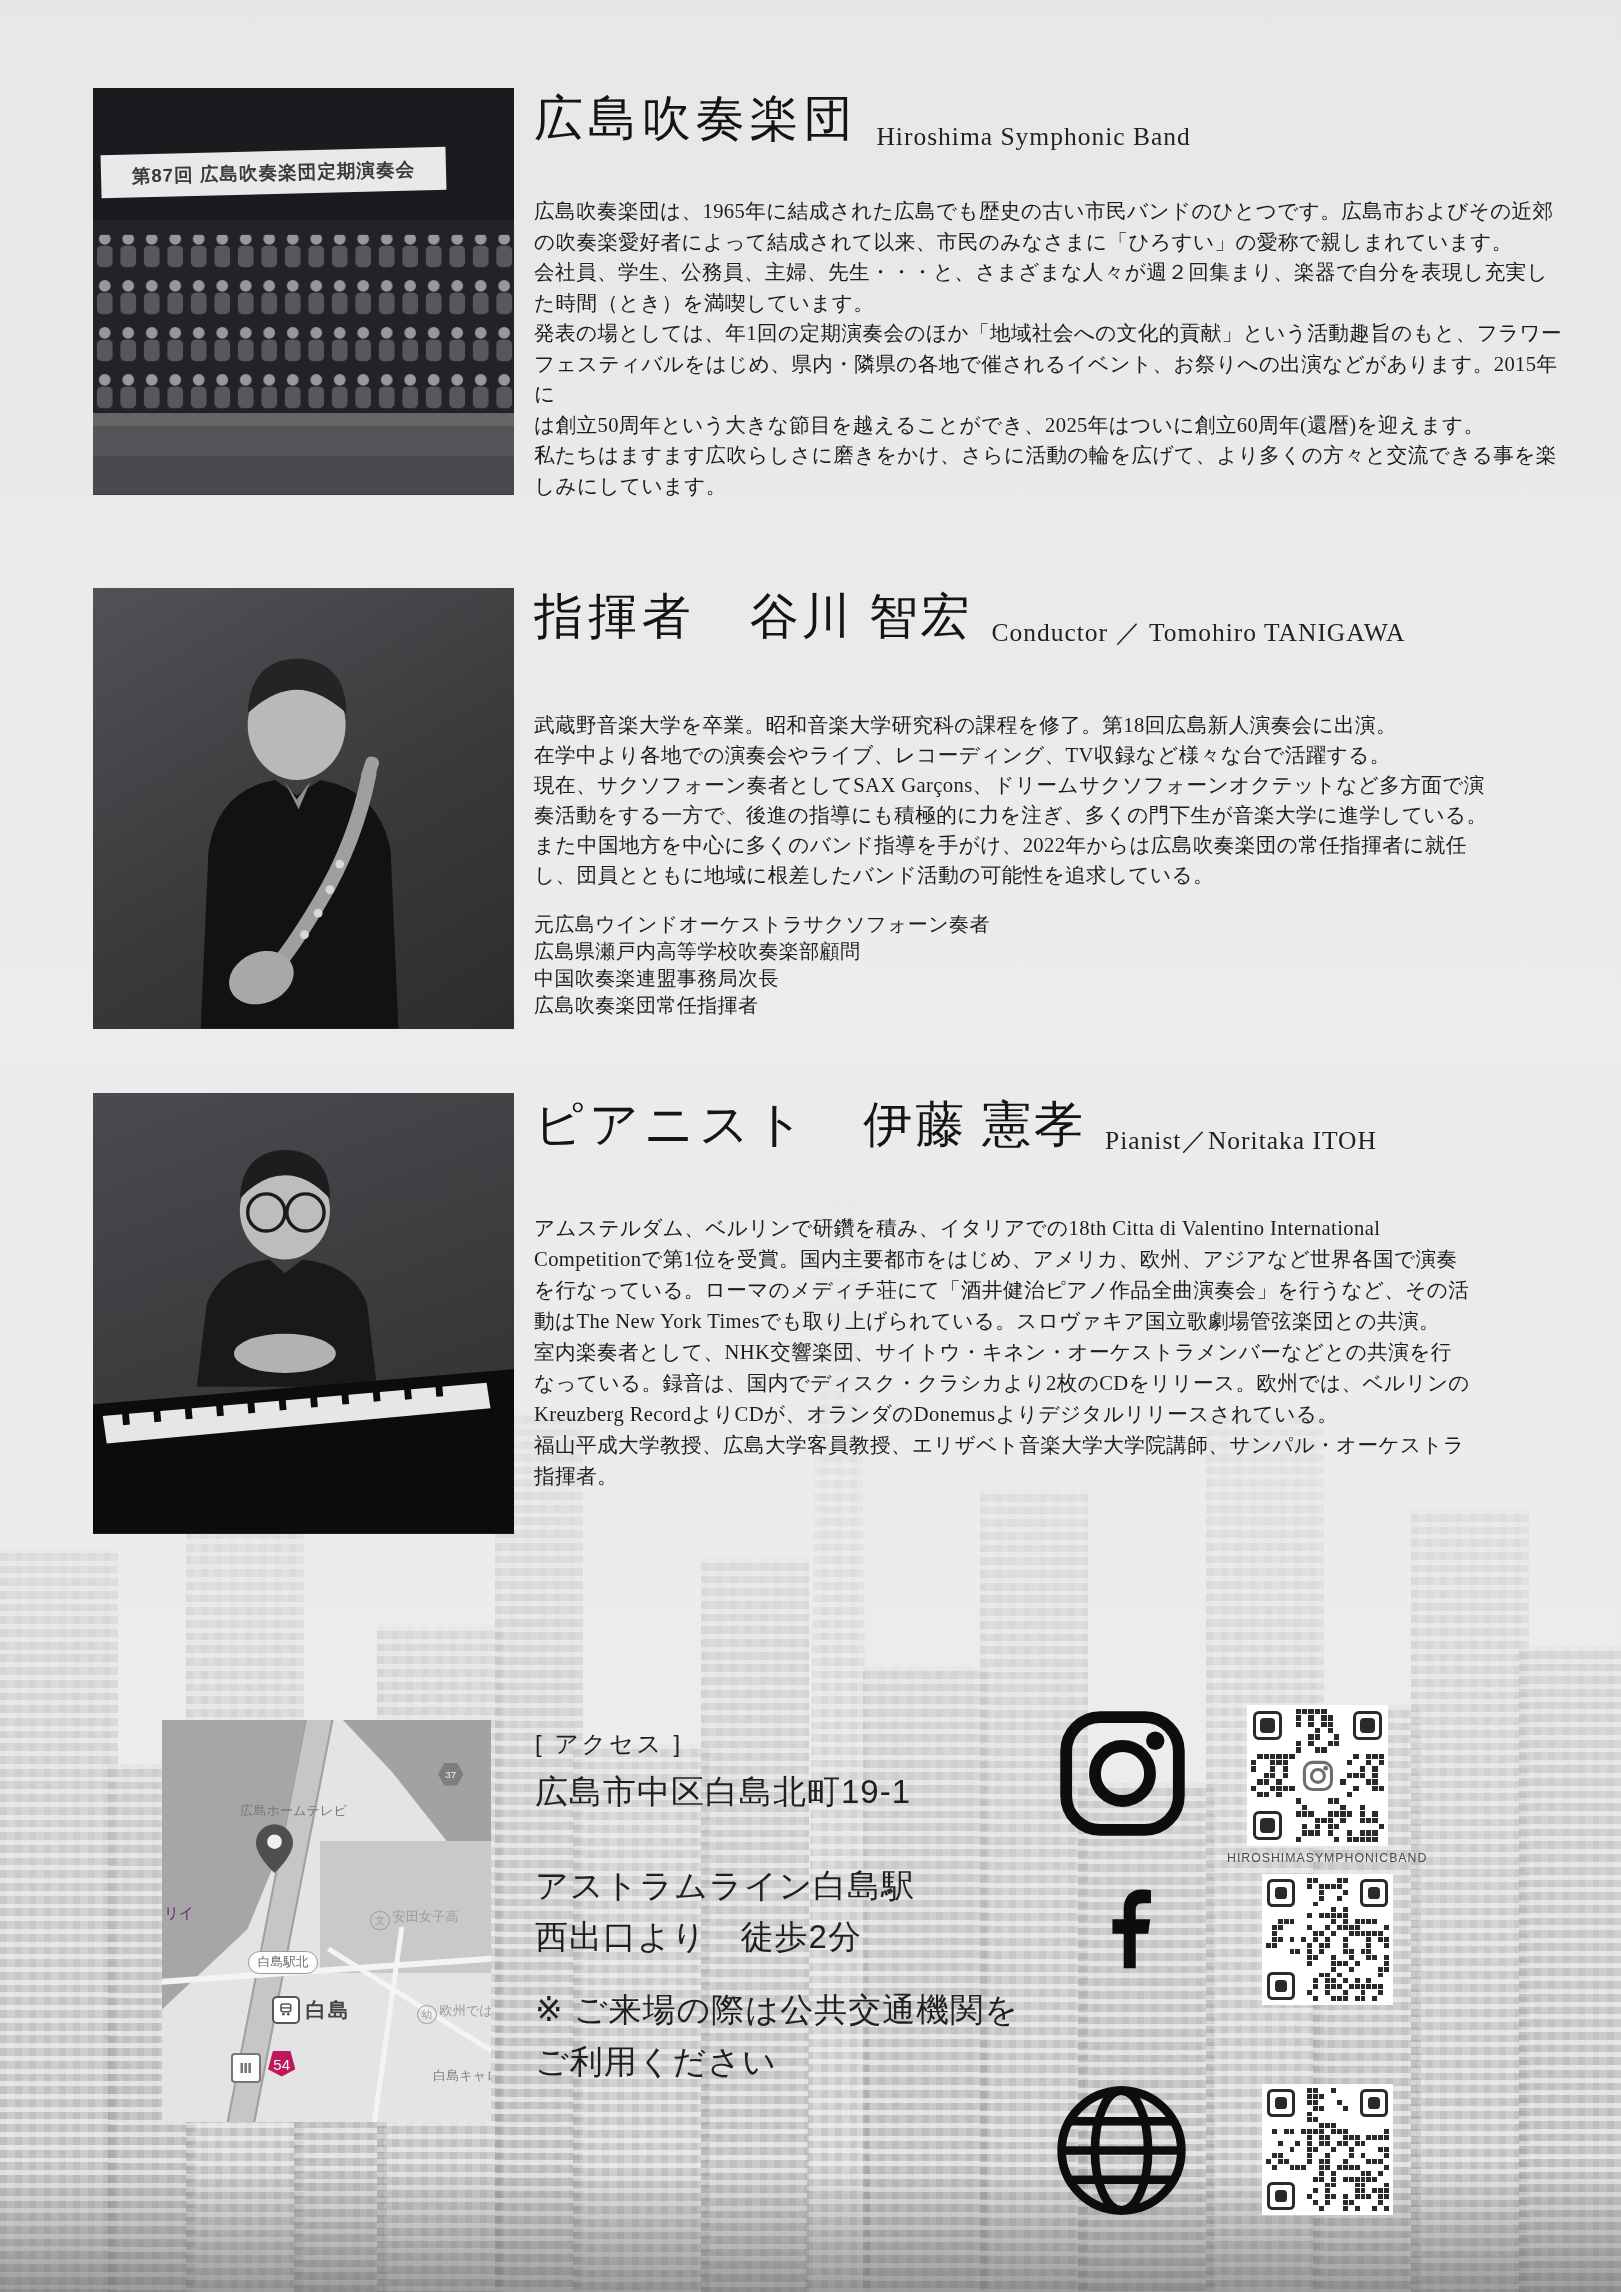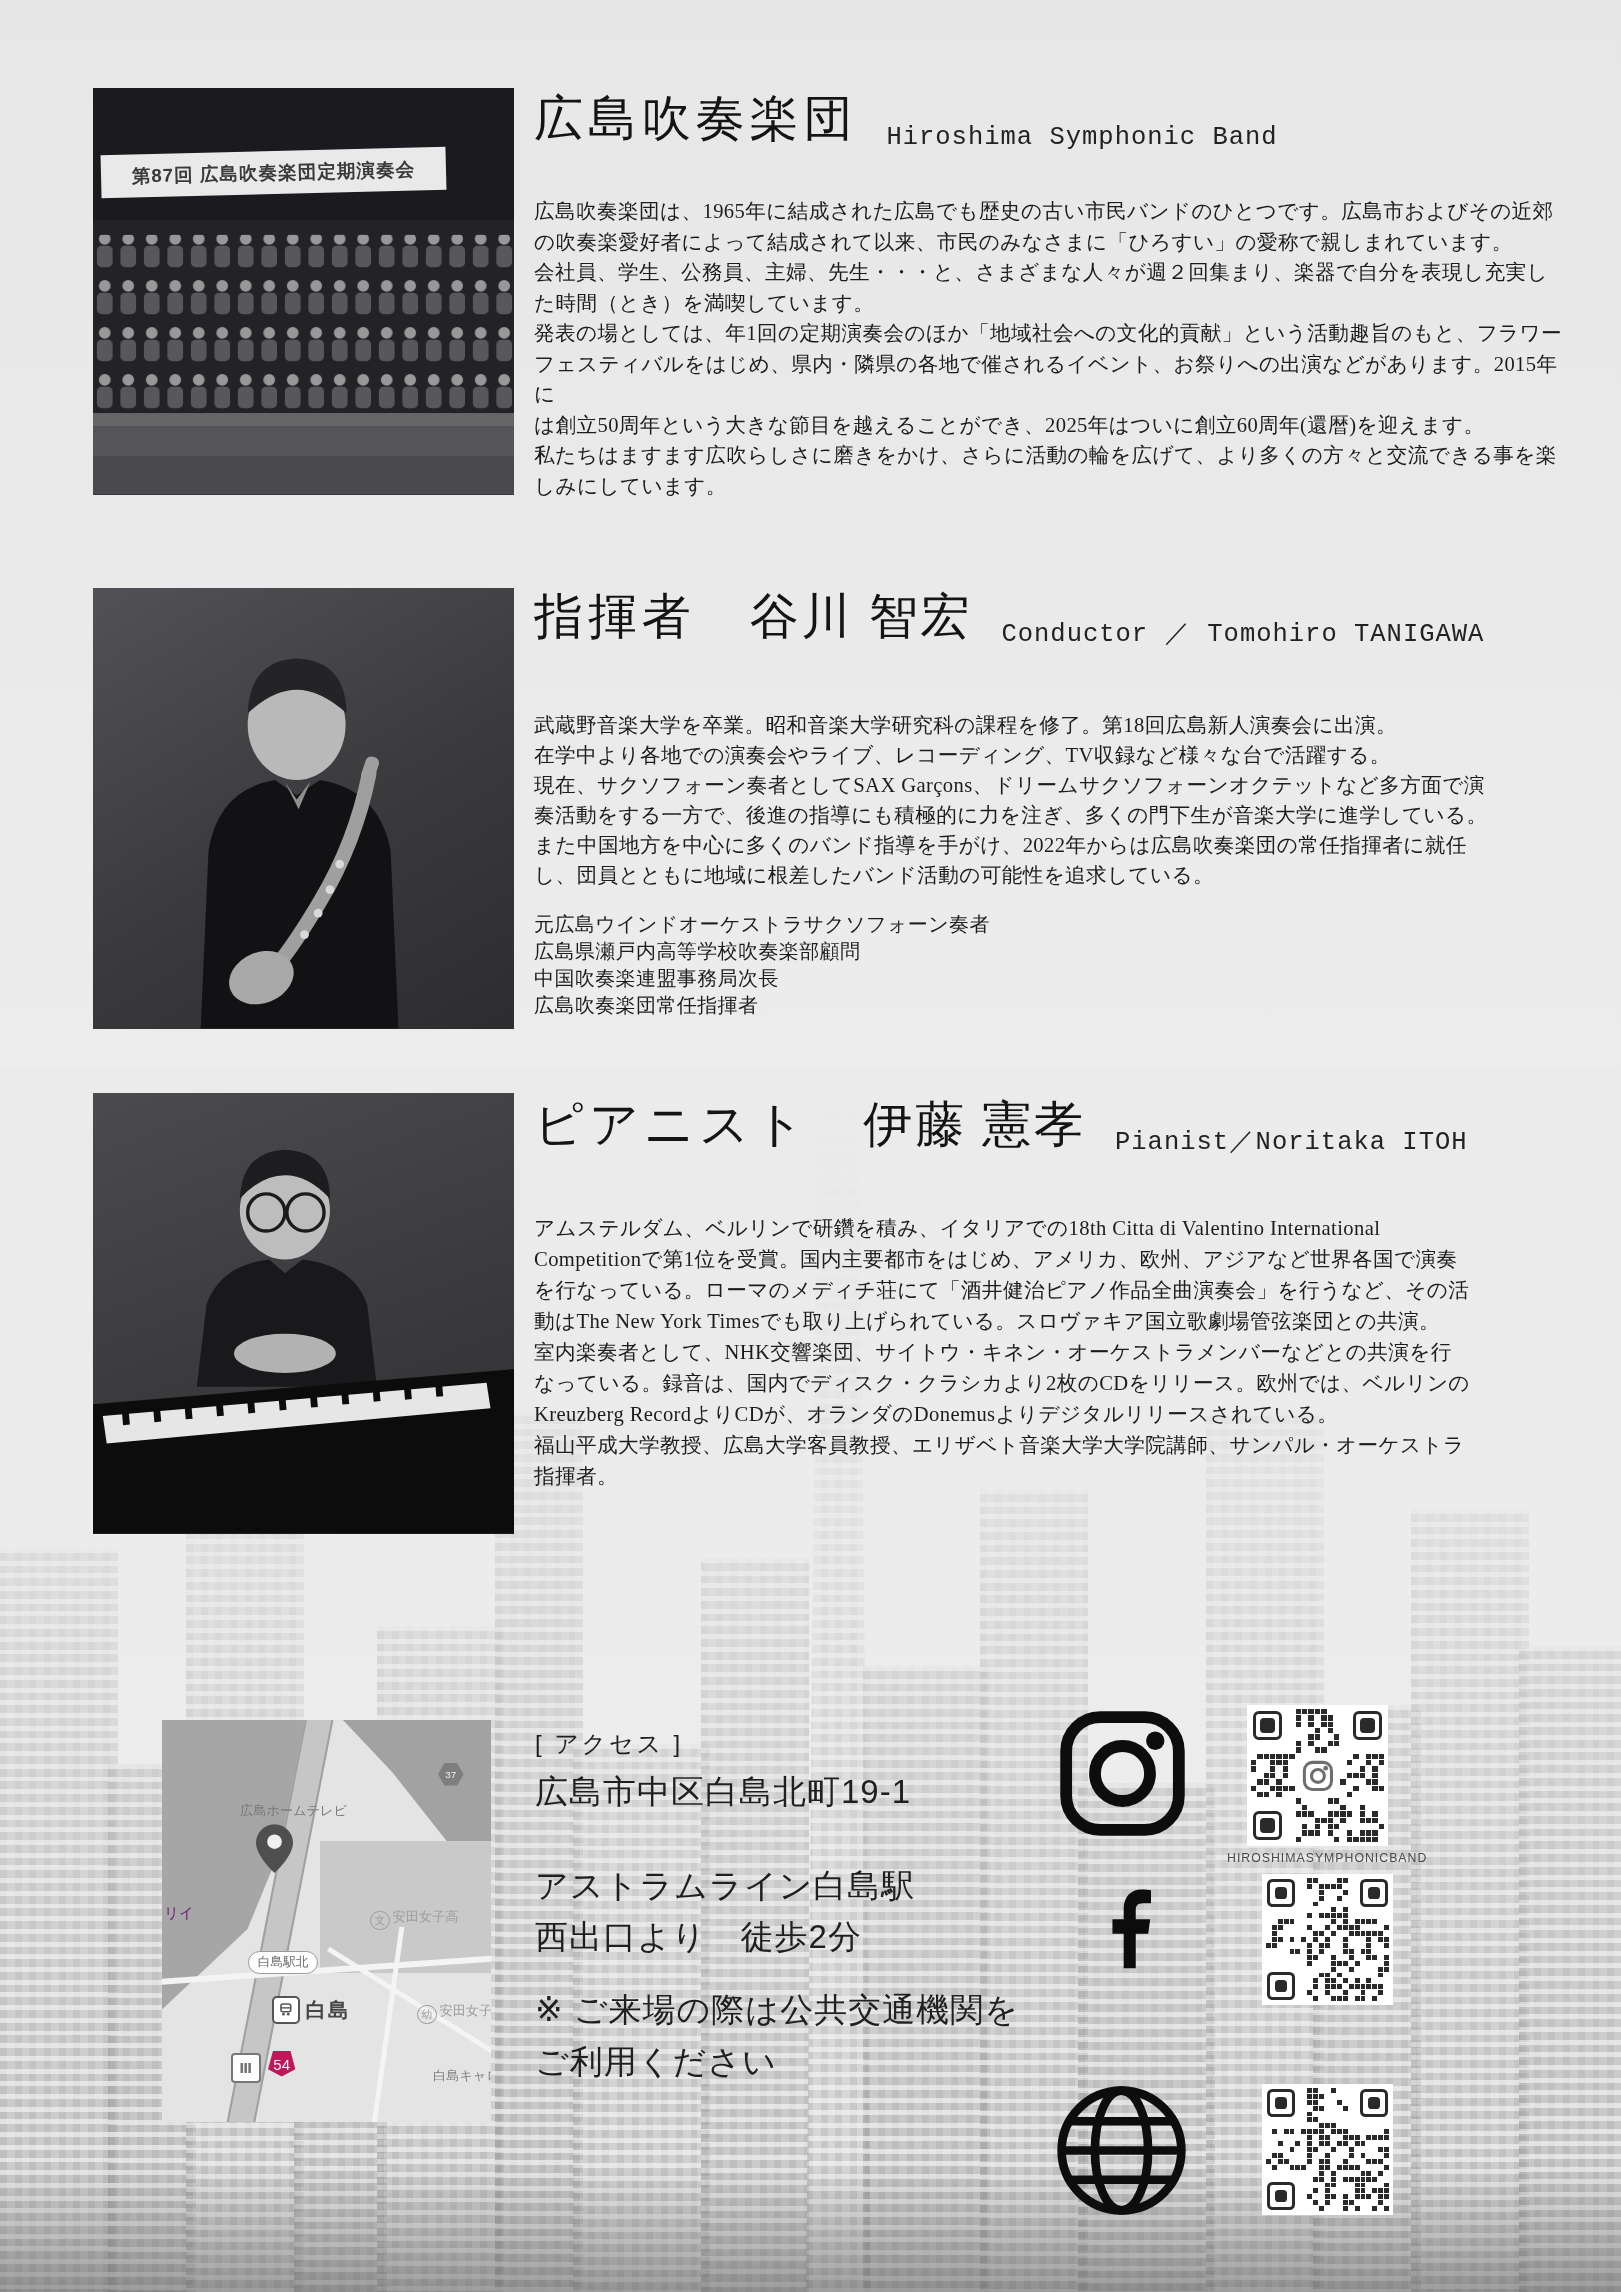--- a/index.html
+++ b/index.html
@@ -44,21 +44,21 @@
     transform:rotate(-1.4deg);display:flex;align-items:center;justify-content:center;
     font-family:"Liberation Sans","DejaVu Sans",sans-serif;font-weight:bold;font-size:18.6px;color:#3a3a3a;letter-spacing:1px;}
   #conductor-photo{top:588px;height:441px;background:linear-gradient(150deg,#525256 0%,#3a3a3d 55%,#2d2d30 100%);}
   #pianist-photo{top:1093px;height:441px;background:linear-gradient(160deg,#4b4b4f 0%,#39393c 60%,#2f2f32 100%);}
   .photo svg{position:absolute;inset:0;}
 
   
   .head{position:absolute;left:534px;display:flex;align-items:flex-end;white-space:nowrap;}
   .head .ja{font-size:49px;letter-spacing:4.9px;color:#141414;}
   .head .ja-name{font-size:49px;letter-spacing:2.9px;margin-left:54px;color:#141414;}
-  .head .en{font-size:25.5px;letter-spacing:1px;margin-left:29px;color:#222;font-family:Liberation Mono, monospace;}
+  .head .en{font-size:25.5px;letter-spacing:1px;margin-left:19px;color:#222;}
   #band-head{top:86px;}
   #conductor-head{top:584px;}
   #pianist-head{top:1092px;}
 
   
   .prose{position:absolute;left:534px;width:1039px;white-space:pre-line;
     font-size:20.6px;line-height:30.5px;letter-spacing:0.4px;color:#1c1c1c;}
   #band-desc{top:196px;}
   #conductor-bio{top:710px;line-height:30px;}
   #conductor-creds{top:911px;font-size:20px;line-height:27px;}
@@ -283,21 +283,21 @@
       <svg width="13.7" height="13.7" viewBox="0 0 14 14">
           <rect x="2" y="1" width="10" height="8" rx="2" fill="none" stroke="#555" stroke-width="1.6"></rect>
           <line x1="2" y1="5" x2="12" y2="5" stroke="#555" stroke-width="1.4"></line>
           <circle cx="4.5" cy="11.5" r="1.4" fill="#555"></circle>
           <circle cx="9.5" cy="11.5" r="1.4" fill="#555"></circle>
         </svg>
     </span>
     <span>白島</span>
   </div>
   <div class="mlabel" style="left:255px;top:282px;color:#9b9b9b;">
-    <span class="sym">幼</span><span>安田女子</span>
+    <span class="sym">幼</span><span>欧州では</span>
   </div>
   <div class="landmark" style="left:69px;top:333px;">Ⅲ</div>
   <div class="badge54" style="left:106px;top:331px;">54</div>
   <div class="mlabel" style="left:271px;top:347px;color:#7f7f7f;">白島キャロ</div>
 </div>
 
 <div class="acc" id="acc-heading">[ アクセス ]</div>
 <div class="acc" id="acc-address">広島市中区白島北町19-1</div>
 <div class="acc" id="acc-route">アストラムライン白島駅
 西出口より　徒歩2分</div>

